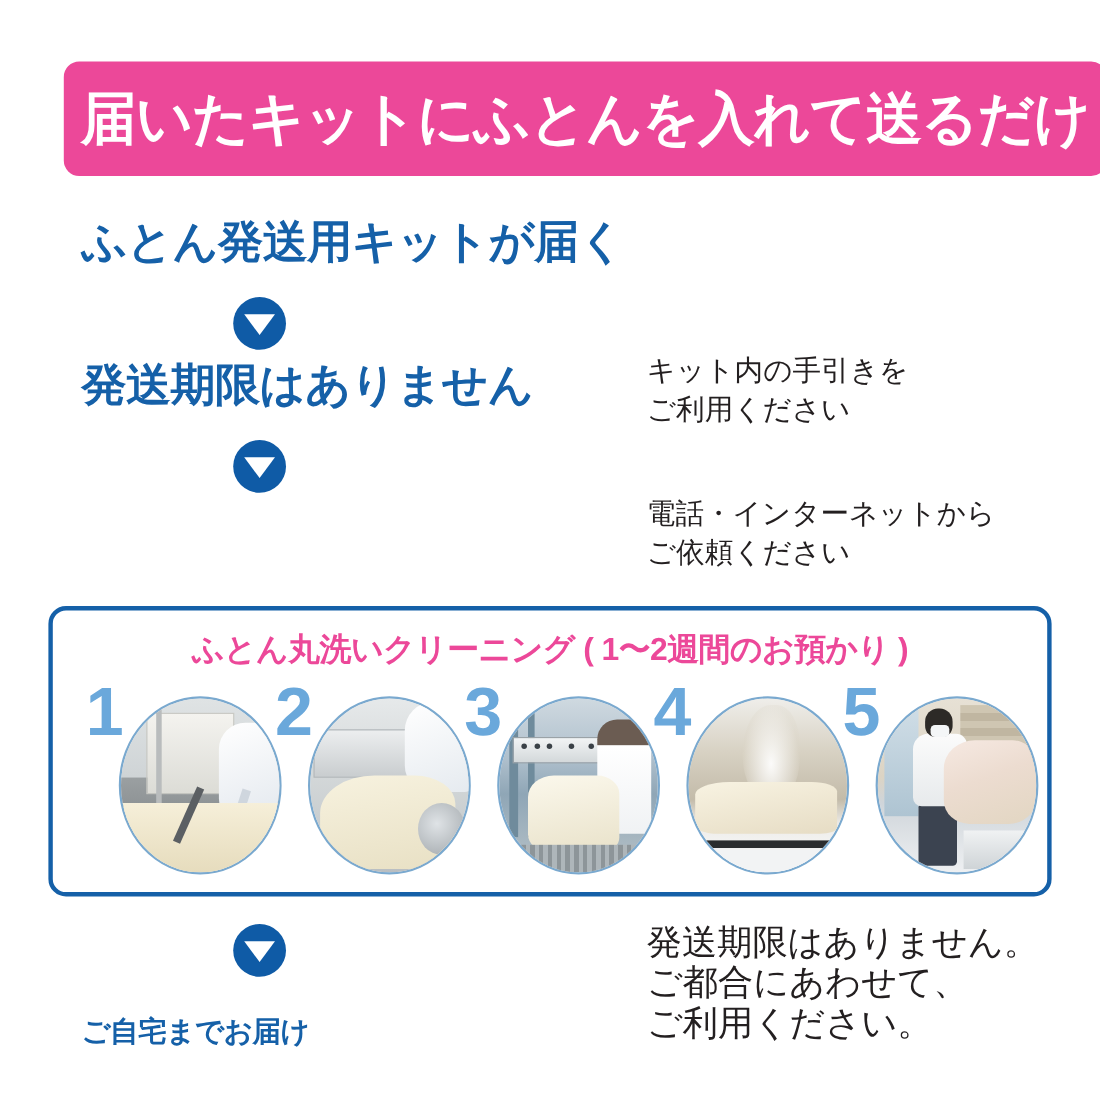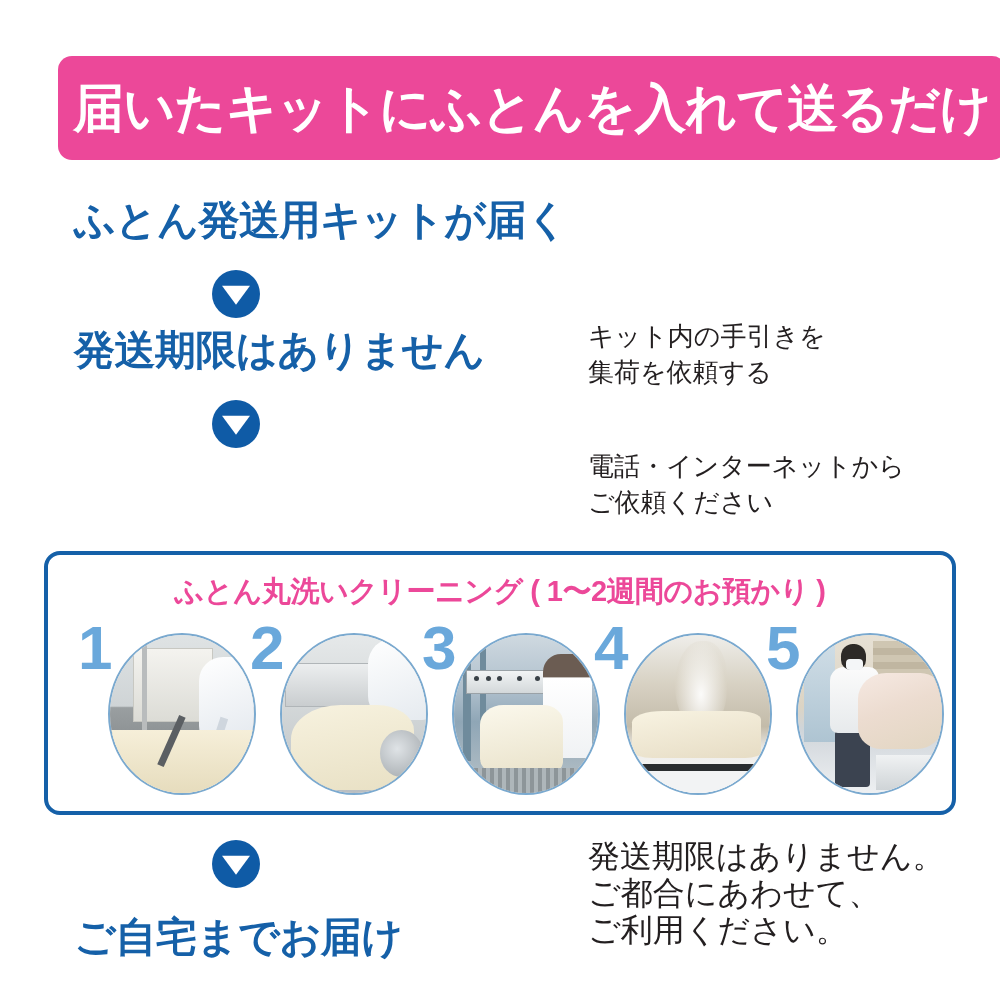--- a/index.html
+++ b/index.html
@@ -236,21 +236,21 @@
     top: 830px;
     width: 1000px;
     height: 150px;
   }
   .arrow-c { left: 212px; top: 10px; }
   .footer-title {
     position: absolute;
     left: 74px;
     top: 80px;
     color: #1560a8;
-    font-size: 41px;
+    font-size: 26px;
     font-weight: 700;
     line-height: 54px;
     letter-spacing: -0.5px;
     white-space: nowrap;
   }
   .footer-desc {
     position: absolute;
     left: 588px;
     top: 8px;
     color: #231f20;
@@ -274,21 +274,21 @@
     <div class="step-row r1">
       <div class="step-title">ふとん発送用キットが届く</div>
     </div>
 
     <div class="arrow-circle arrow-a"></div>
 
     <div class="step-row r2">
       <div class="step-title">発送期限はありません</div>
       <div class="step-desc">
         <span>キット内の手引きを</span>
-        <span>集荷を依頼する</span>
+        <span>ご利用ください</span>
       </div>
     </div>
 
     <div class="arrow-circle arrow-b"></div>
 
     <div class="step-row r3">
       <div class="step-desc">
         <span>電話・インターネットから</span>
         <span>ご依頼ください</span>
       </div>

